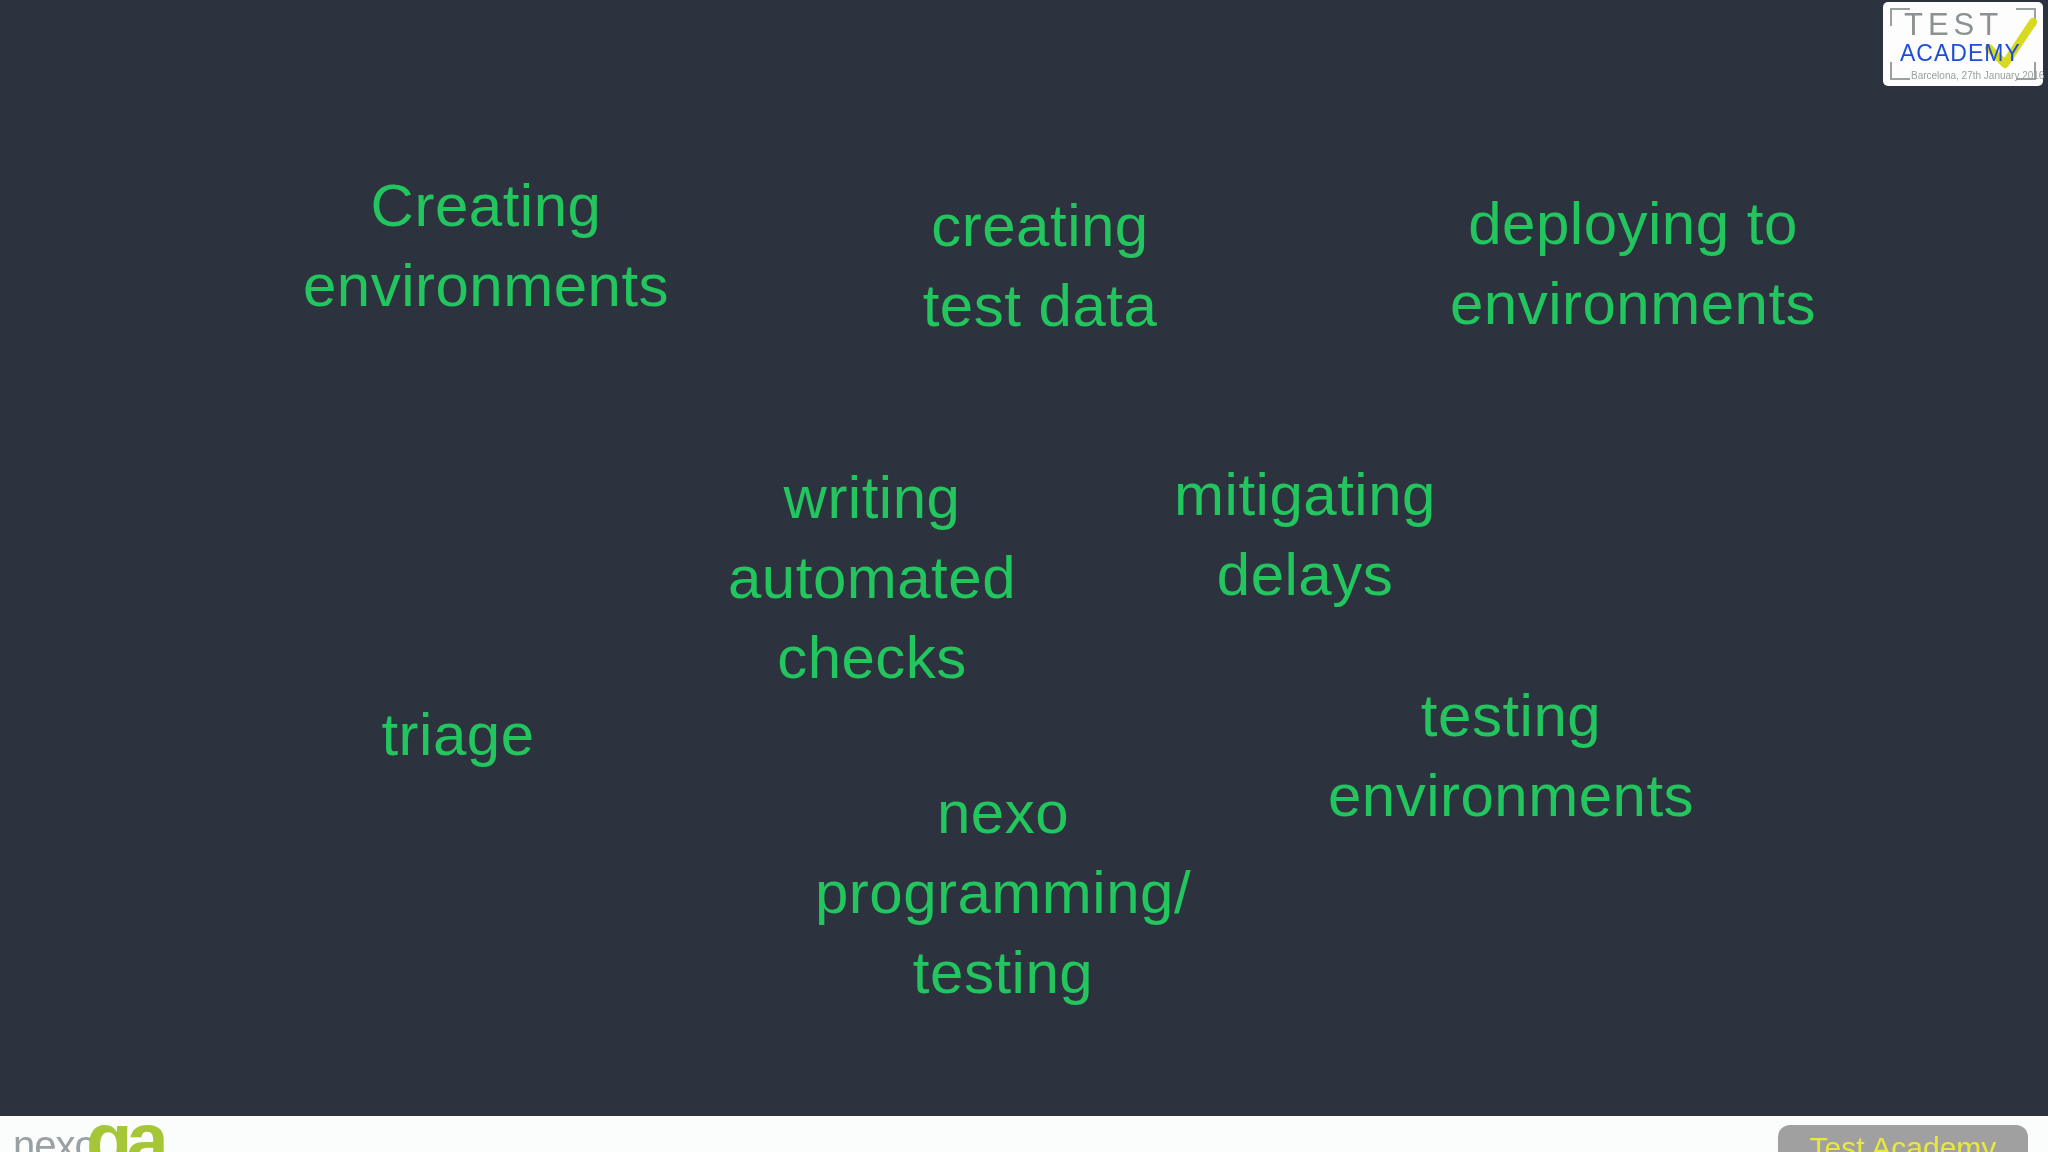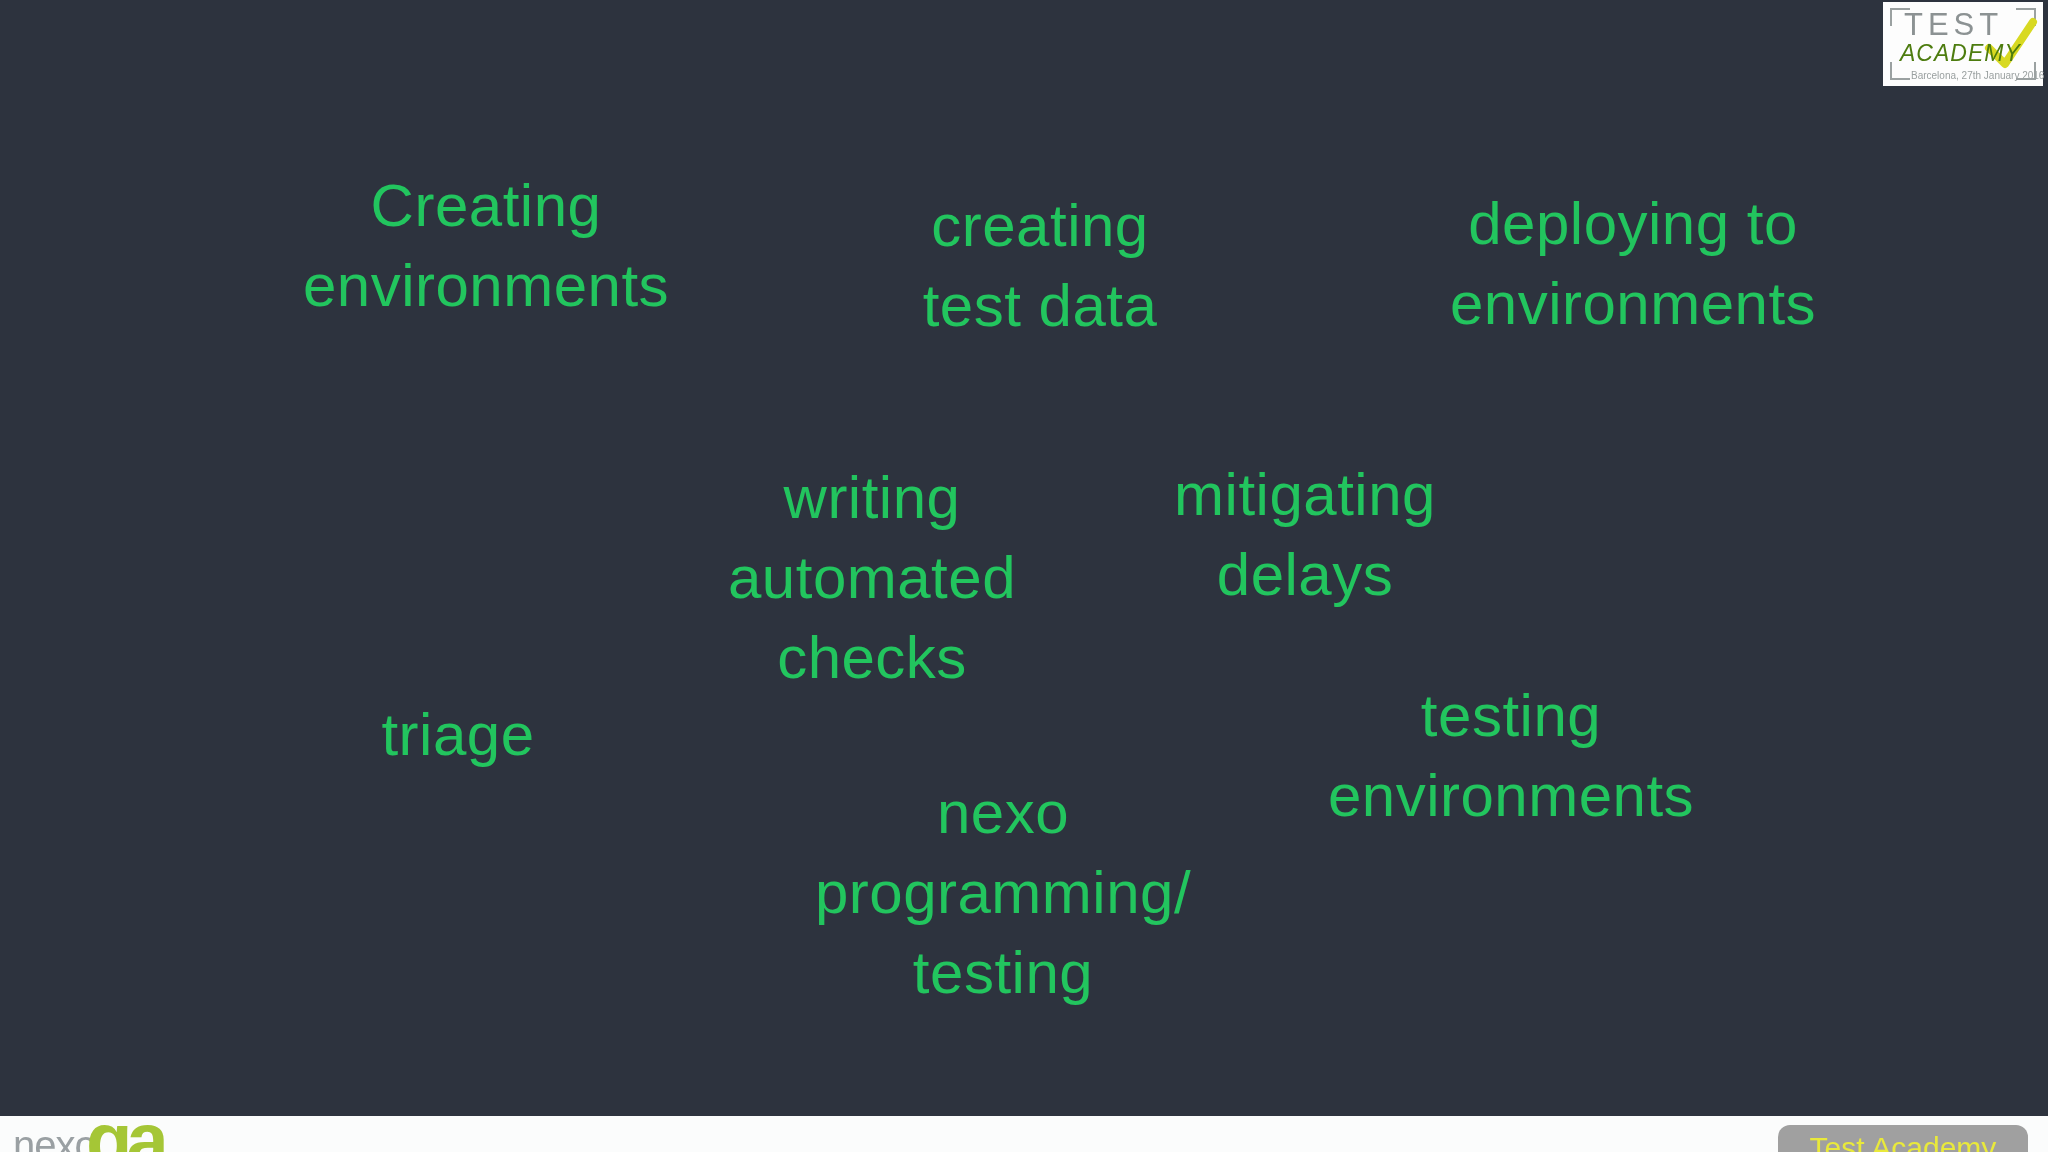--- a/index.html
+++ b/index.html
@@ -27,34 +27,34 @@
     font-weight:bold;
     text-align:center;
     white-space:pre;
   }
   
   .ta-logo{
     position:absolute;
     top:2px;right:5px;
     width:160px;height:84px;
     background:#fdfdfd;
-    border-radius:0;
+    border-radius:5px;
   }
   .bracket{position:absolute;width:18px;height:16px;}
   .bracket.tl{top:6px;left:7px;border-top:2px solid #9ba1a1;border-left:2px solid #9ba1a1;}
   .bracket.tr{top:6px;right:7px;border-top:2px solid #9ba1a1;border-right:2px solid #9ba1a1;}
   .bracket.bl{bottom:6px;left:7px;border-bottom:2px solid #9ba1a1;border-left:2px solid #9ba1a1;}
   .bracket.br{bottom:6px;right:7px;border-bottom:2px solid #9ba1a1;border-right:2px solid #9ba1a1;}
   .ta-test{
     position:absolute;top:7px;left:21px;
     color:#8c9293;font-size:31px;letter-spacing:5px;line-height:31px;
   }
   .ta-academy{
     position:absolute;top:40px;left:17px;
-    color:#4d7c0f;font-size:23px;letter-spacing:1px;line-height:23px;font-style:italic;
+    color:#1d4ed8;font-size:23px;letter-spacing:1px;line-height:23px;
   }
   .ta-check{position:absolute;top:14px;right:4px;}
   .ta-tagline{
     position:absolute;bottom:5px;left:22px;right:22px;
     display:flex;align-items:center;
     color:#9aa0a0;font-size:10px;line-height:10px;white-space:nowrap;
   }
   .ta-tagline .rule{flex:1;height:0;border-top:1.5px solid #9ba1a1;margin:0 3px;max-width:16px;}
   .ta-tagline .txt{flex:0 0 auto;}
   

